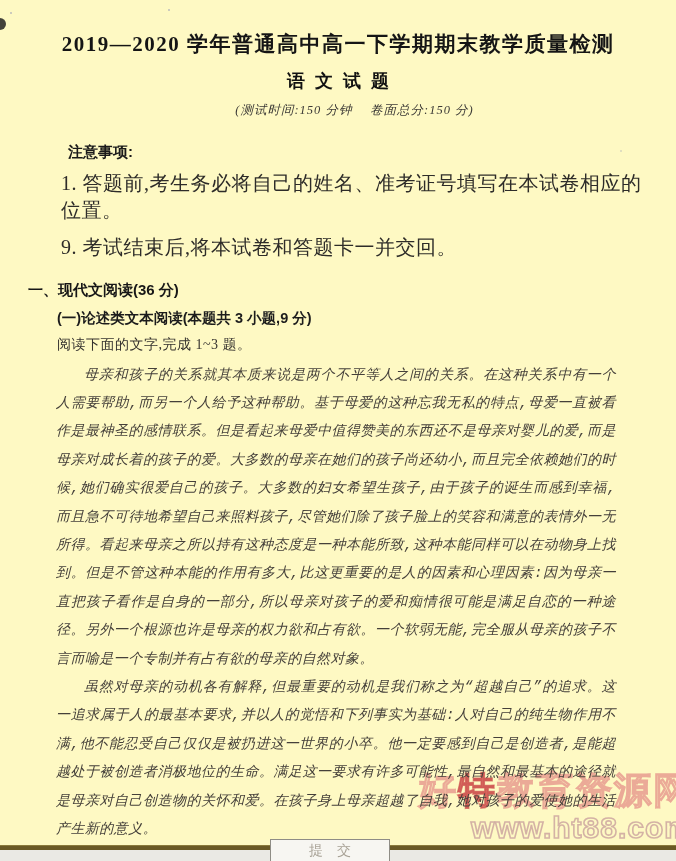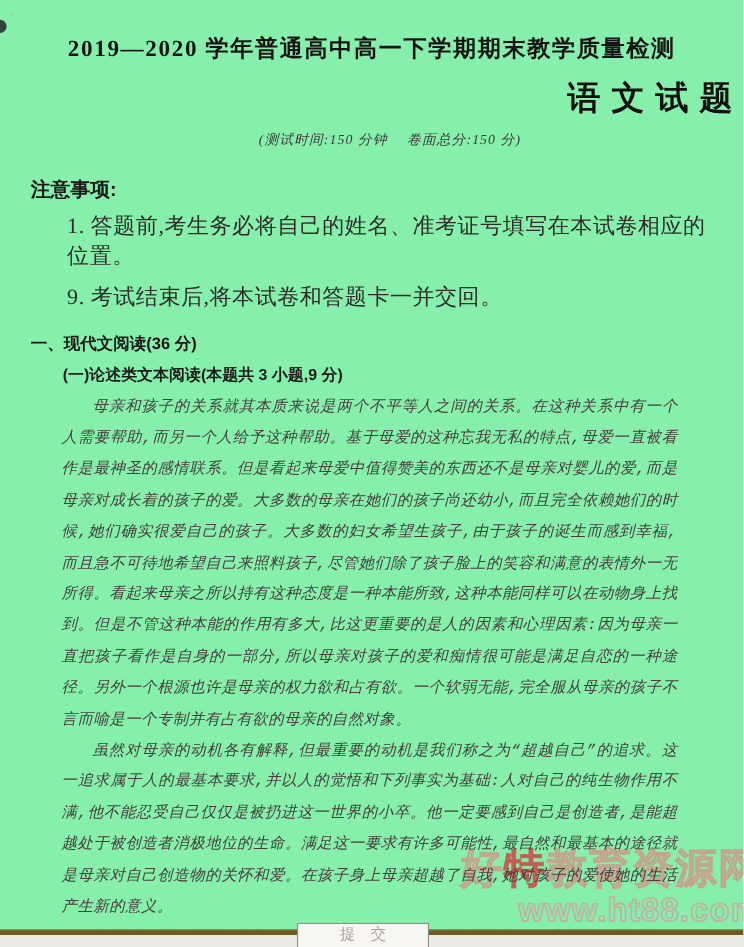--- a/index.html
+++ b/index.html
@@ -1,20 +1,20 @@
 <!DOCTYPE html>
 <html><head>
 <meta charset="utf-8">
 <style>
   html, body { margin: 0; padding: 0; background: #ffffff; }
   .page {
     position: relative;
     width: 676px;
     height: 861px;
-    background: #86efac;
+    background: #fef9c3;
     overflow: hidden;
     font-family: "Liberation Serif", serif;
     color: #1d1d1d;
   }
   
   .corner-mark {
     position: absolute; left: 0; top: 18px;
     width: 6px; height: 12px;
     background: #222;
     border-radius: 0 6px 6px 0;
@@ -30,44 +30,44 @@
   .exam-title {
     margin: 0;
     font-size: 21px;
     font-weight: bold;
     letter-spacing: 1.5px;
     color: #151515;
     font-family: "Liberation Serif", serif;
   }
   .exam-subject {
     margin: 11px 0 0 0;
-    font-size: 30px;
+    font-size: 18px;
     font-weight: bold;
     letter-spacing: 10px;
     text-indent: 10px;
     color: #111;
     font-family: Liberation Mono, monospace;
-    text-align: right;
   }
   .exam-meta {
     margin-top: 9px;
     font-size: 12.5px;
     font-style: italic;
     letter-spacing: 1px;
     color: #3c3a36;
     margin-left: 33px;
   }
 
   
   .notice { margin: 24px 30px 0 28px; position: relative; z-index: 2; }
   .notice-heading {
     font-family: "Liberation Sans", sans-serif;
     font-weight: bold;
-    font-size: 18px;
+    font-size: 15px;
     color: #1a1a1a;
+    margin-left: 40px;
   }
   .notice-items { margin: 8px 0 0 0; padding: 0 0 0 33px; list-style: none; }
   .notice-items li {
     font-size: 20px;
     color: #2e2c29;
     margin-bottom: 9.5px;
     letter-spacing: .5px;
   }
 
   
@@ -182,20 +182,21 @@
     <div class="notice-heading">注意事项:</div>
     <ul class="notice-items">
       <li>1. 答题前,考生务必将自己的姓名、准考证号填写在本试卷相应的位置。</li>
       <li>9. 考试结束后,将本试卷和答题卡一并交回。</li>
     </ul>
   </div>
 
   <div class="section">
     <div class="part-heading">一、现代文阅读(36 分)</div>
     <div class="sub-heading">(一)论述类文本阅读(本题共 3 小题,9 分)</div>
+    <div class="instruction">阅读下面的文字,完成 1~3 题。</div>
 
     <div class="passage">
       <p>母亲和孩子的关系就其本质来说是两个不平等人之间的关系。在这种关系中有一个人需要帮助,而另一个人给予这种帮助。基于母爱的这种忘我无私的特点,母爱一直被看作是最神圣的感情联系。但是看起来母爱中值得赞美的东西还不是母亲对婴儿的爱,而是母亲对成长着的孩子的爱。大多数的母亲在她们的孩子尚还幼小,而且完全依赖她们的时候,她们确实很爱自己的孩子。大多数的妇女希望生孩子,由于孩子的诞生而感到幸福,而且急不可待地希望自己来照料孩子,尽管她们除了孩子脸上的笑容和满意的表情外一无所得。看起来母亲之所以持有这种态度是一种本能所致,这种本能同样可以在动物身上找到。但是不管这种本能的作用有多大,比这更重要的是人的因素和心理因素:因为母亲一直把孩子看作是自身的一部分,所以母亲对孩子的爱和痴情很可能是满足自恋的一种途径。另外一个根源也许是母亲的权力欲和占有欲。一个软弱无能,完全服从母亲的孩子不言而喻是一个专制并有占有欲的母亲的自然对象。</p>
       <p>虽然对母亲的动机各有解释,但最重要的动机是我们称之为“超越自己”的追求。这一追求属于人的最基本要求,并以人的觉悟和下列事实为基础:人对自己的纯生物作用不满,他不能忍受自己仅仅是被扔进这一世界的小卒。他一定要感到自己是创造者,是能超越处于被创造者消极地位的生命。满足这一要求有许多可能性,最自然和最基本的途径就是母亲对自己创造物的关怀和爱。在孩子身上母亲超越了自我,她对孩子的爱使她的生活产生新的意义。</p>
       <p>但是孩子必须长大,脱离母体,成为一个完整的、独立的生命。母亲的真正本质在于关心孩子的成长,这也就意味着也关心母亲和孩子的分离。母爱不仅应该允许这一分离,而且还应该希望并促成这一分离。只有在这个阶段,母爱才成为一项艰巨的任务,因为这时就要求母亲无私并能贡献出一切,除了被爱者的幸福一无所求,但恰恰在这点上许多母亲都失败了。自恋的、专制的和贪婪的妇女在孩子尚小的</p>
     </div>
   </div>
 
   <div class="watermark">
     <div class="wm-name"><span>好</span><span class="wm-accent">特</span><span>教育资源网</span></div>

